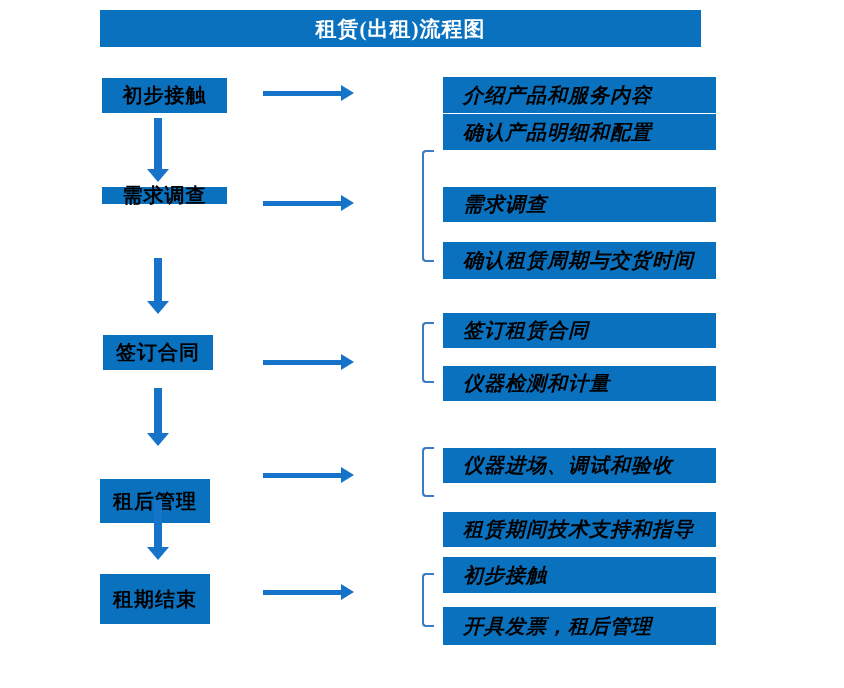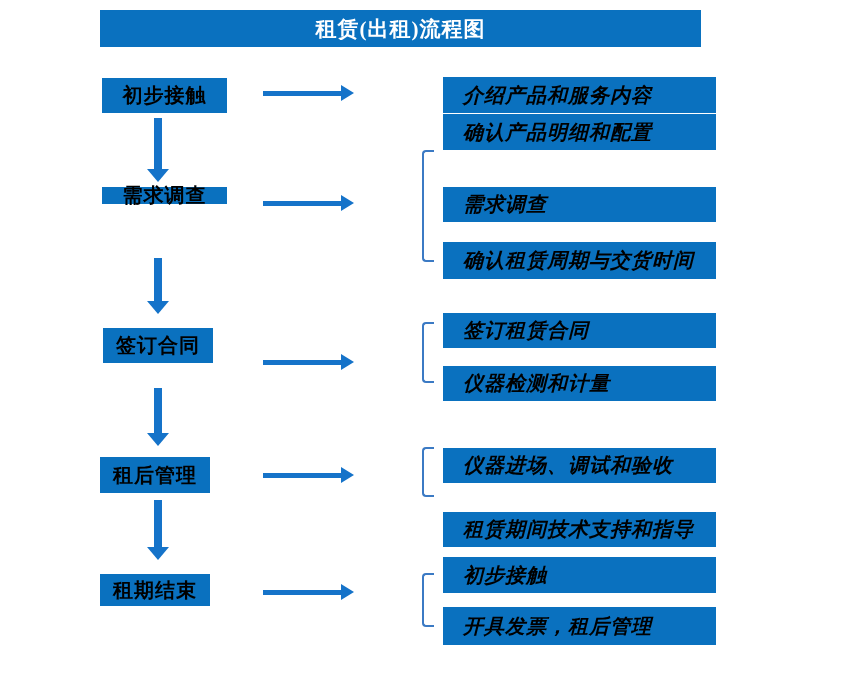--- a/index.html
+++ b/index.html
@@ -40,23 +40,23 @@
     border-radius:4px 0 0 4px;box-sizing:border-box;background:transparent;
   }
 </style>
 </head>
 <body>
 
 <div class="abs title-bar">租赁(出租)流程图</div>
 
 <div class="box step" style="left:102px;top:78px;width:125px;height:35px">初步接触</div>
 <div class="box step" style="left:102px;top:187px;width:125px;height:17px">需求调查</div>
-<div class="box step" style="left:103px;top:328px;width:110px;height:35px">签订合同</div>
-<div class="box step" style="left:100px;top:457px;width:110px;height:36px">租后管理</div>
-<div class="box step" style="left:100px;top:574px;width:110px;height:32px">租期结束</div>
+<div class="box step" style="left:103px;top:335px;width:110px;height:35px">签订合同</div>
+<div class="box step" style="left:100px;top:479px;width:110px;height:44px">租后管理</div>
+<div class="box step" style="left:100px;top:574px;width:110px;height:50px">租期结束</div>
 
 <div class="v-arrow" style="top:118px;height:64px">
   <div class="v-line"></div>
   <div class="v-head"></div>
 </div>
 <div class="v-arrow" style="top:258px;height:56px">
   <div class="v-line"></div>
   <div class="v-head"></div>
 </div>
 <div class="v-arrow" style="top:388px;height:58px">

